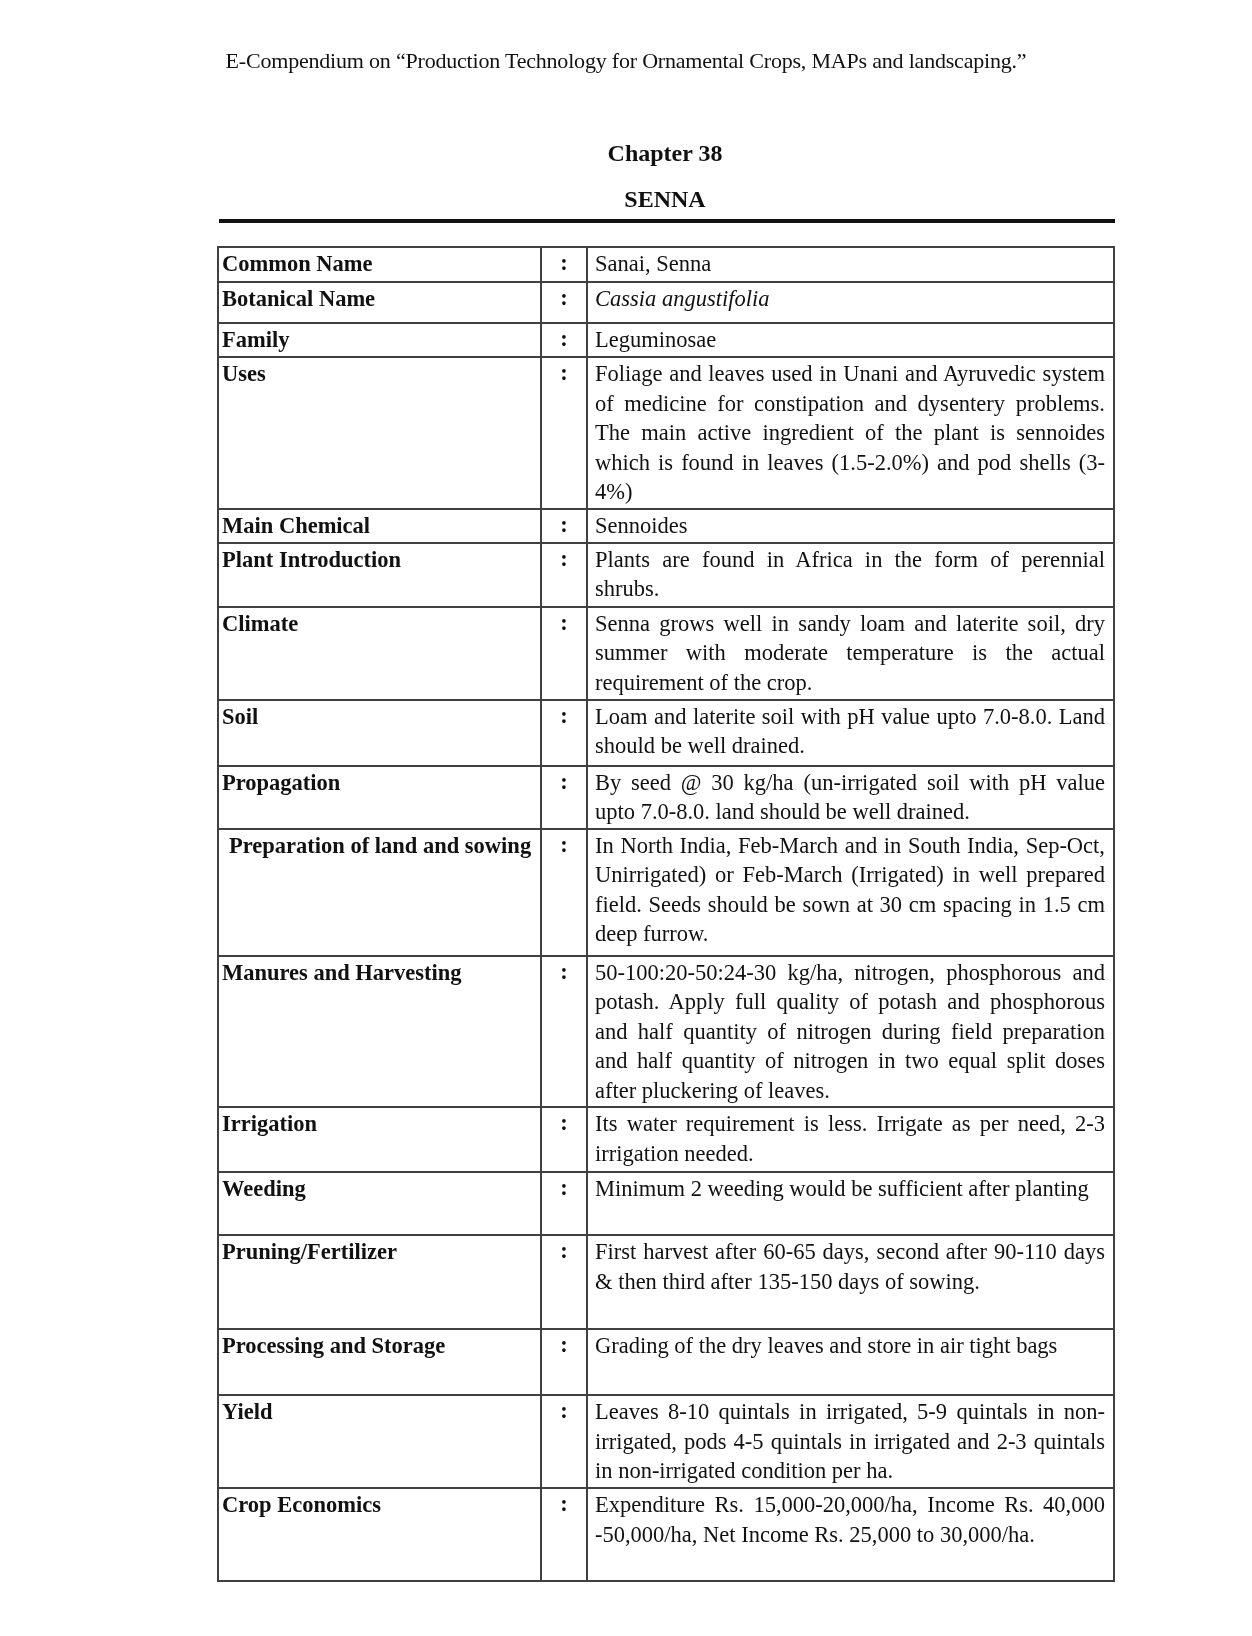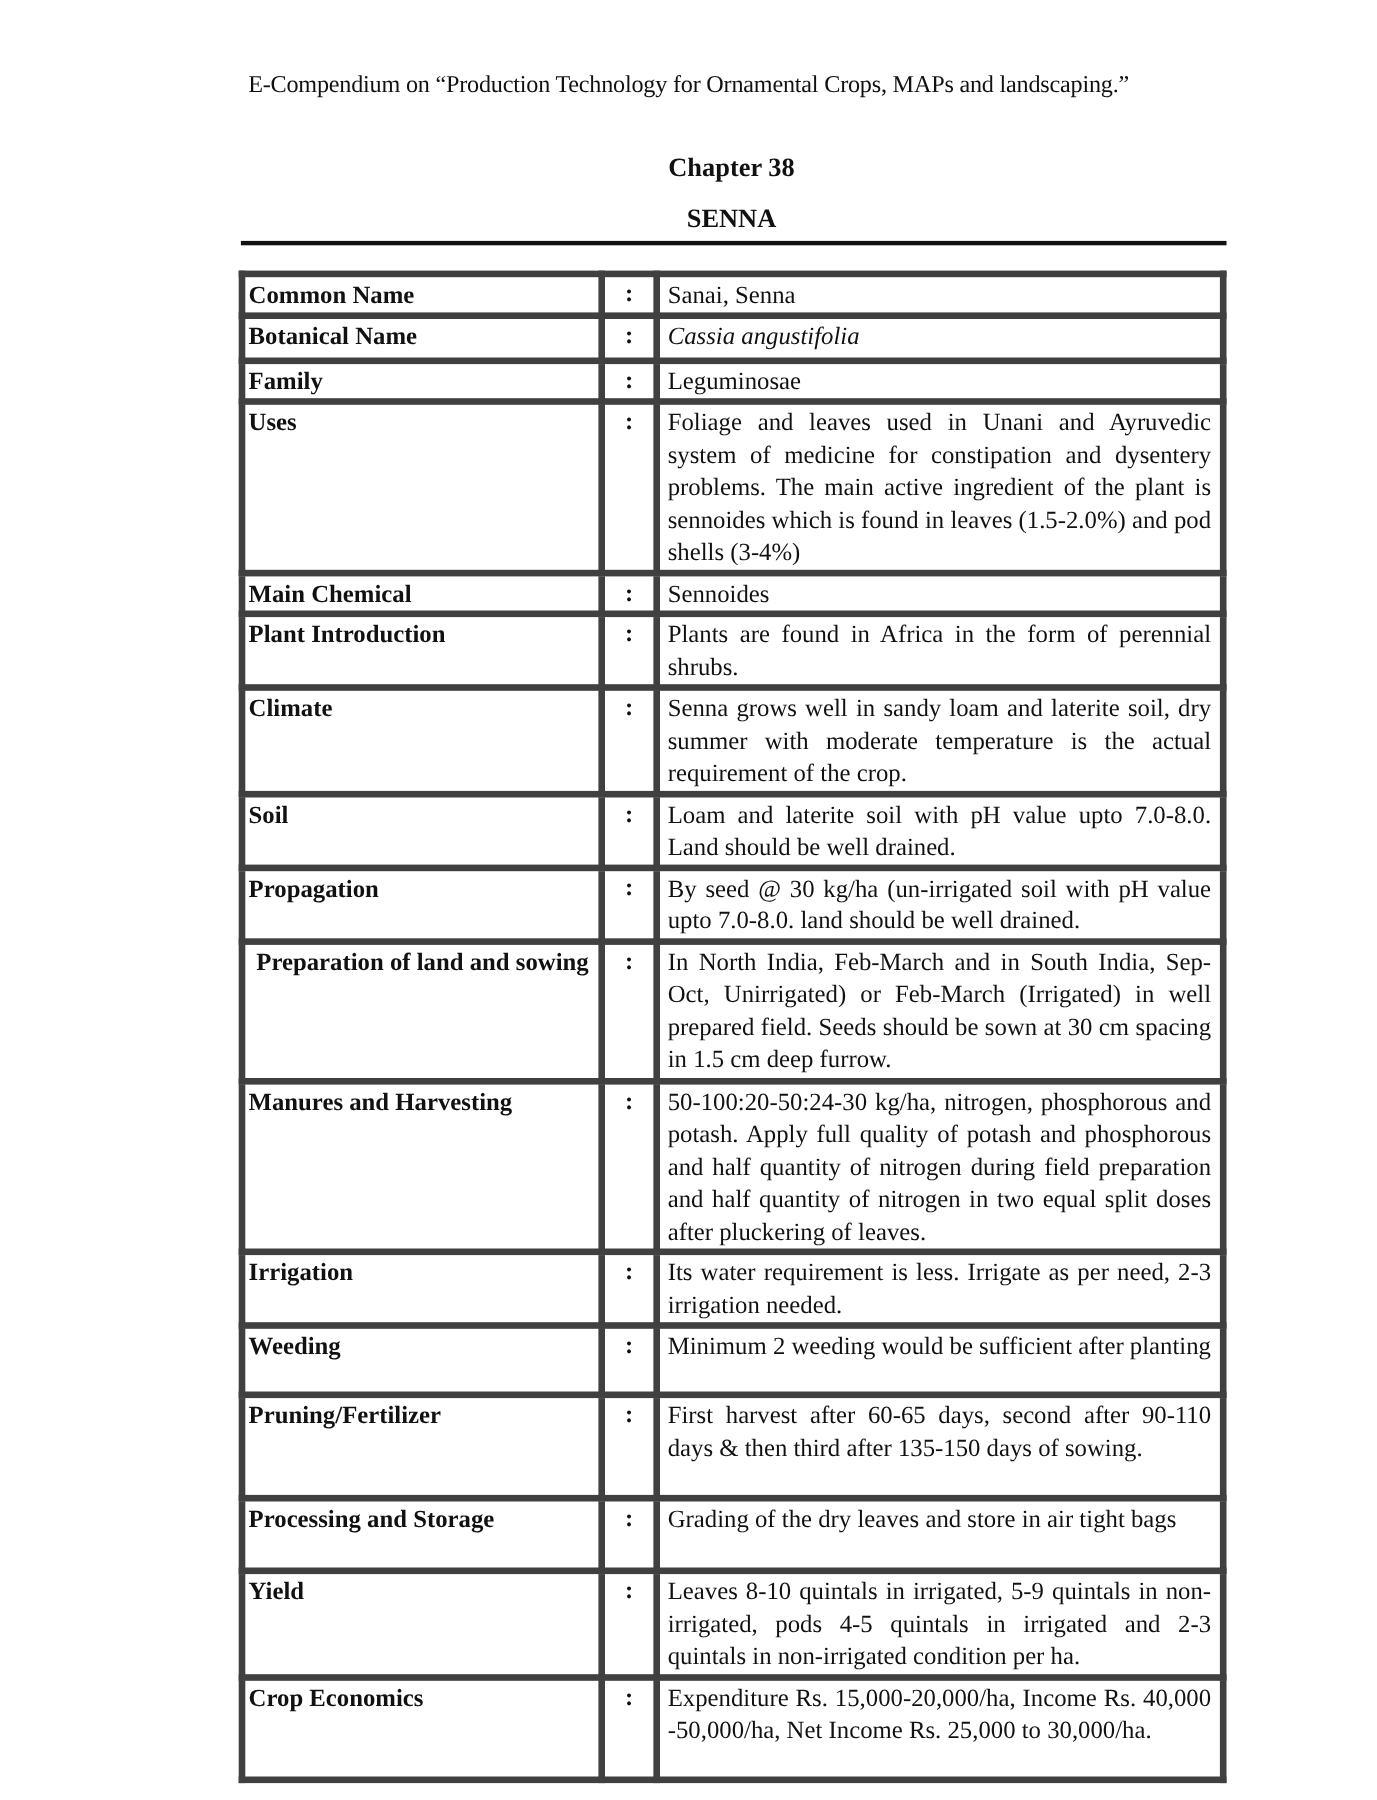--- a/index.html
+++ b/index.html
@@ -2,42 +2,42 @@
 <html><head>
   <meta charset="utf-8">
   <style>
     html, body { margin: 0; padding: 0; background: #ffffff; }
     body {
       width: 1252px; height: 1636px; position: relative; overflow: hidden;
       color: #111111;
       font-family: "Liberation Serif", "DejaVu Serif", serif;
     }
     .running-header {
-      position: absolute; left: 0; width: 1252px; top: 64px;
+      position: absolute; left: 0; width: 1252px; top: 48px;
       text-align: center; font-size: 22px; letter-spacing: -0.2px;
       font-family: "Liberation Serif", serif;
     }
     .chapter {
       position: absolute; left: 0; width: 1330px; top: 140px;
       text-align: center; font-size: 24px; font-weight: bold;
     }
     .title {
       position: absolute; left: 0; width: 1330px; top: 186px;
       text-align: center; font-size: 24px; font-weight: bold;
     }
     .rule {
       position: absolute; left: 219px; top: 219px; width: 896px; height: 4px; background: #111;
     }
     table.facts {
       position: absolute; left: 217px; top: 246px; width: 898px;
       border-collapse: collapse; table-layout: fixed;
       font-size: 22.5px; line-height: 29.5px;
     }
     table.facts td {
-      border: 6px solid #404040; vertical-align: top; padding: 0; margin-left: 36px;
+      border: 2px solid #404040; vertical-align: top; padding: 0; margin-left: 36px;
     }
     td.label {
       width: 315px; font-weight: bold; padding: 1px 3px 1px 3px !important;
     }
     td.colon {
       width: 44px; text-align: center; font-weight: bold;
     }
     td.value {
       padding: 1px 8px 1px 7px !important; text-align: justify;
     }

